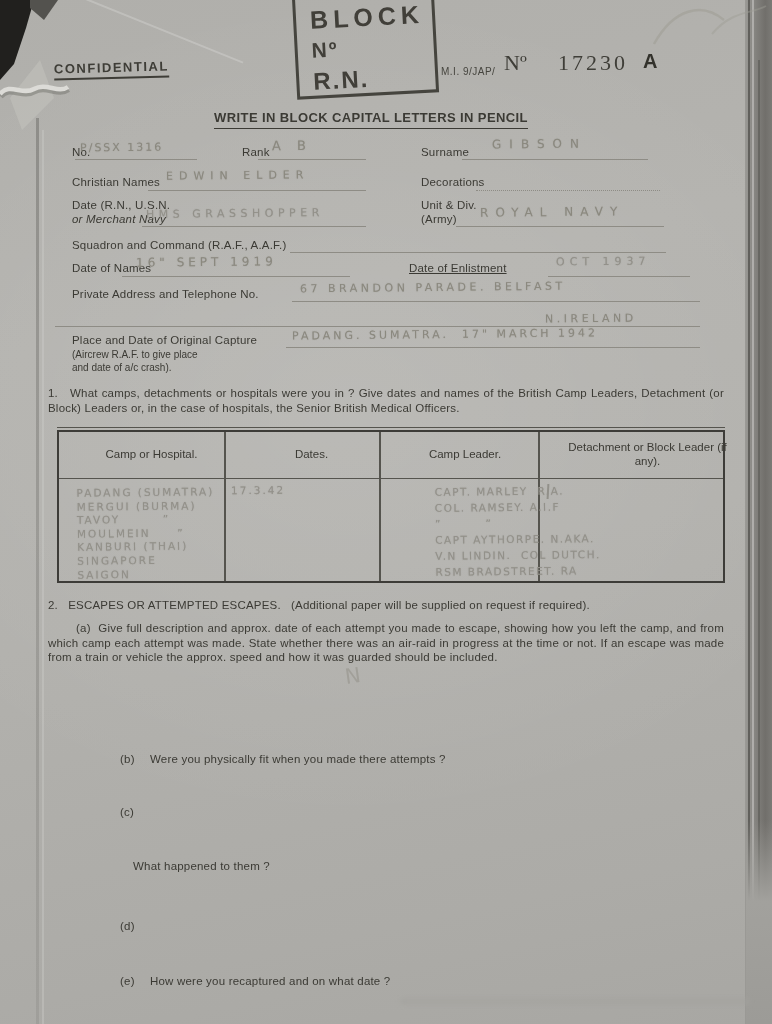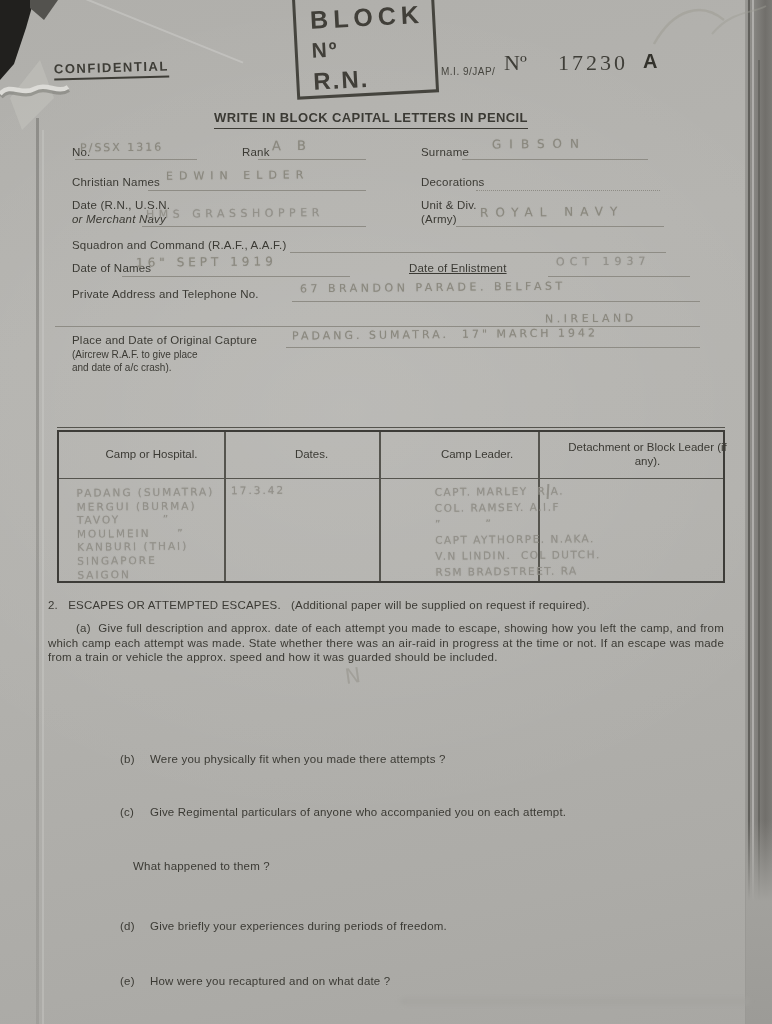--- a/index.html
+++ b/index.html
@@ -163,29 +163,33 @@
   <div class="hw" style="left:300px;top:281px;letter-spacing:3.5px;">67 BRANDON PARADE. BELFAST</div>
   <div class="fline" style="left:55px;top:326px;width:645px;"></div>
   <div class="hw" style="left:545px;top:312px;letter-spacing:3.5px;">N.IRELAND</div>
 
   <div class="print lbl" style="left:55px;top:334px;">Place and Date of Original Capture</div>
   <div class="fline" style="left:286px;top:347px;width:414px;"></div>
   <div class="hw" style="left:292px;top:328px;letter-spacing:3px;">PADANG. SUMATRA.  17" MARCH 1942</div>
   <div class="print small" style="left:55px;top:349px;">(Aircrew R.A.F. to give place</div>
   <div class="print small" style="left:55px;top:362px;">and date of a/c crash).</div>
 
+  <div class="para" style="left:48px;top:386px;width:676px;">
+    <span>1.</span>&nbsp;&nbsp;
+    <span>What camps, detachments or hospitals were you in ?   Give dates and names of the British Camp Leaders,  Detachment (or Block) Leaders or, in the case of hospitals, the Senior British Medical Officers.</span>
+  </div>
 
   <div id="camps-table">
     <div class="col-div" style="left:165px;"></div>
     <div class="col-div" style="left:320px;"></div>
     <div class="col-div" style="left:479px;"></div>
     <div id="hdr-row">
       <div class="th" style="left:0;width:165px;top:16px;">Camp or Hospital.</div>
       <div class="th" style="left:165px;width:155px;top:16px;">Dates.</div>
-      <div class="th" style="left:320px;width:176px;top:16px;">Camp Leader.</div>
+      <div class="th" style="left:308px;width:176px;top:16px;">Camp Leader.</div>
       <div class="th" style="left:479px;width:219px;top:9px;padding:0 18px;">Detachment or Block Leader (if any).</div>
     </div>
     <div class="hw light cell-hw" style="left:18px;top:54px;line-height:13.6px;"><div>PADANG (SUMATRA)</div><div>MERGUI (BURMA)</div><div>TAVOY        ”</div><div>MOULMEIN     ”</div><div>KANBURI (THAI)</div><div>SINGAPORE</div><div>SAIGON</div></div>
     <div class="hw light cell-hw" style="left:172px;top:52px;"><div>17.3.42</div></div>
     <div class="hw light cell-hw" style="left:376px;top:51px;line-height:16px;letter-spacing:1.5px;"><div>CAPT. MARLEY  R.A.</div><div>COL. RAMSEY. A.I.F</div><div>”         ”</div><div>CAPT AYTHORPE. N.AKA.</div><div>V.N LINDIN.  COL DUTCH.</div><div>RSM BRADSTREET. RA</div></div>
     <div id="detach-mark"></div>
   </div>
 
   <div class="para" style="left:48px;top:598px;width:676px;">
     <span>2.</span>&nbsp;&nbsp;
@@ -195,23 +199,21 @@
   <div class="para" style="left:48px;top:621px;width:676px;text-indent:28px;">
     <span>(a)</span>&nbsp;
     <span>Give full description and approx. date of each attempt you made to escape, showing how you left the camp,  and from which camp each attempt was made.  State whether there was an air-raid in progress at the time or not.  If an escape was made from a train or vehicle the approx. speed and how it was guarded should be included.</span>
   </div>
   <div id="mark-2a">N</div>
 
   <div class="print lbl" style="left:103px;top:753px;">(b)</div>
   <div class="print lbl" style="left:133px;top:753px;">Were you physically fit when you made there attempts ?</div>
 
   <div class="print lbl" style="left:103px;top:806px;">(c)</div>
-  <div class="print lbl" style="left:133px;top:806px;">Give Regimental particulars of anyone who accompanied you on each attempt.</div>
 
   <div class="print lbl" style="left:116px;top:860px;">What happened to them ?</div>
 
   <div class="print lbl" style="left:103px;top:920px;">(d)</div>
-  <div class="print lbl" style="left:133px;top:920px;">Give briefly your experiences during periods of freedom.</div>
 
   <div class="print lbl" style="left:103px;top:975px;">(e)</div>
   <div class="print lbl" style="left:133px;top:975px;">How were you recaptured and on what date ?</div>
 
 </div>
 
 </body></html>

